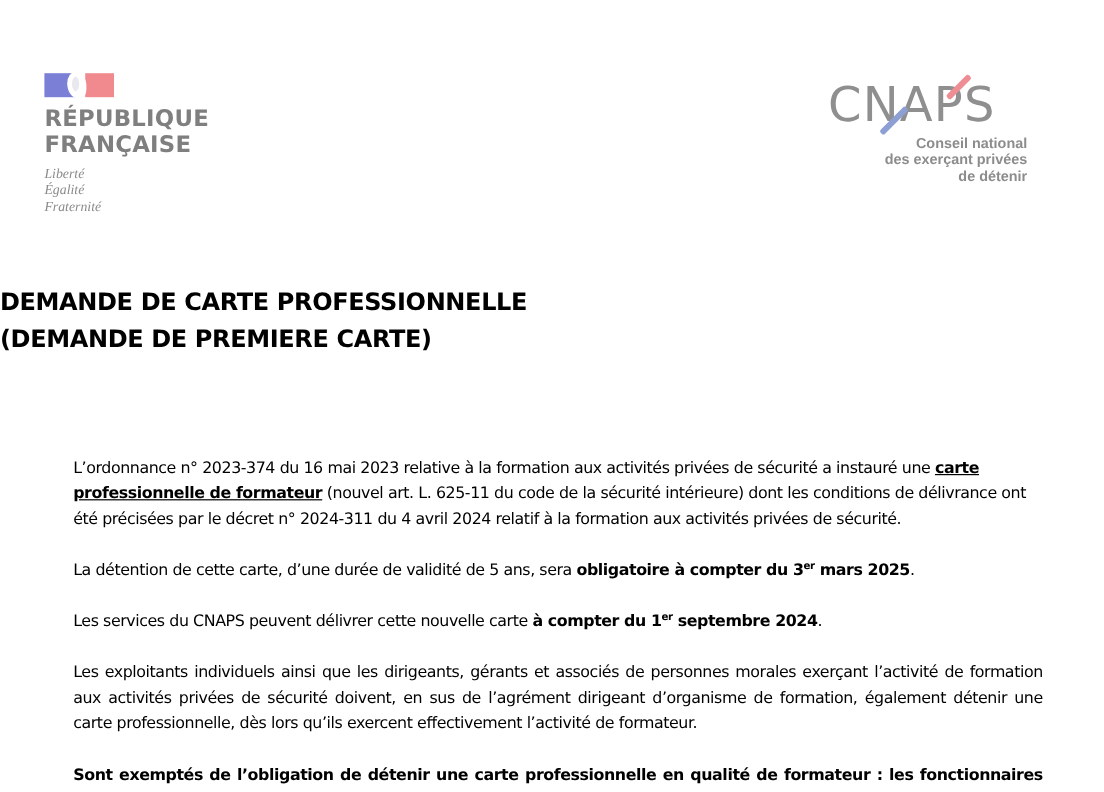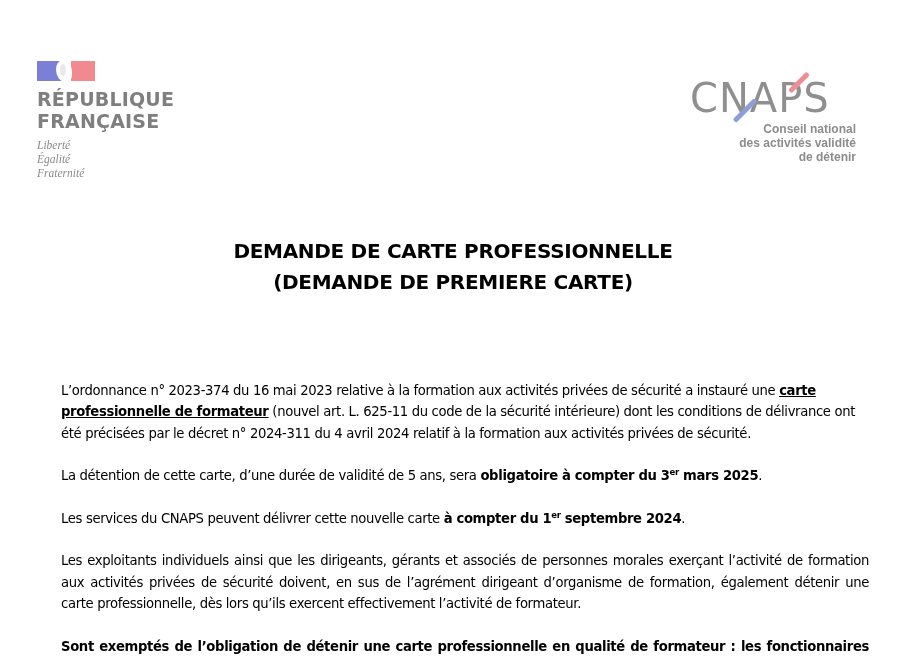--- a/index.html
+++ b/index.html
@@ -13,28 +13,28 @@
   .rf-flag { position: relative; width: 58px; height: 22px; display: flex; }
   .rf-flag .blue { width: 26px; height: 20px; background: #7b7fd6; margin-top: 1px; }
   .rf-flag .white { width: 8px; height: 20px; background: #fff; margin-top: 1px; }
   .rf-flag .red { width: 24px; height: 20px; background: #f08a8e; margin-top: 1px; }
   .rf-flag .profile { position: absolute; left: 19px; top: 0; width: 16px; height: 22px; background: #fff; border-radius: 45% 55% 35% 60%; }
   .rf-flag .profile-inner { position: absolute; left: 23px; top: 4px; width: 6px; height: 12px; background: #e8e8ee; border-radius: 50%; }
   .rf-name { margin-top: 6px; font-family: "DejaVu Sans", sans-serif; font-weight: bold; font-size: 19px; line-height: 22px; color: #7f7f7f; letter-spacing: 0.2px; }
   .rf-motto { margin-top: 6px; font-family: "Liberation Serif", serif; font-style: italic; font-size: 11.5px; line-height: 14px; color: #8a8a8a; }
 
   
-  .cnaps-logo { position: absolute; left: 690px; top: 66px; width: 170px; text-align: right; }
+  .cnaps-logo { position: absolute; left: 690px; top: 56px; width: 170px; text-align: right; }
   .cnaps-word { position: relative; font-family: "DejaVu Sans", sans-serif; font-size: 40px; letter-spacing: 1px; color: #8f8f8f; line-height: 44px; text-align: left; height: 46px; }
   .cnaps-word .stroke-blue { position: absolute; left: 40px; top: 32px; width: 30px; height: 5px; background: #8e9fd4; transform: rotate(-45deg); border-radius: 2px; }
   .cnaps-word .stroke-red { position: absolute; left: 96px; top: 4px; width: 26px; height: 5px; background: #ee8d94; transform: rotate(-45deg); border-radius: 2px; }
   .cnaps-sub { font-family: "Liberation Sans", sans-serif; font-size: 12px; line-height: 14px; color: #8c8c8c; padding-right: 4px; font-weight: bold; }
 
   
-  .doc-title { position: absolute; left: 0; top: 226px; width: 906px; text-align: center; font-family: "DejaVu Sans", sans-serif; font-weight: bold; font-size: 20px; line-height: 31px; letter-spacing: -0.3px; }
+  .doc-title { position: absolute; left: 0; top: 226px; width: 906px; font-family: "DejaVu Sans", sans-serif; font-weight: bold; font-size: 20px; line-height: 31px; letter-spacing: -0.3px; }
 
   
   .body-text { position: absolute; left: 61px; top: 370px; width: 808px; font-family: "DejaVu Sans", sans-serif; font-size: 13.2px; line-height: 21.3px; letter-spacing: -0.35px; }
   .body-text p { margin-bottom: 21.3px; }
   .body-text p.justify { text-align: justify; }
   .body-text b { font-weight: bold; }
   .body-text u { text-decoration: underline; }
   .body-text sup { font-size: 8.5px; vertical-align: 5px; line-height: 0; }
 </style>
 </head>
@@ -62,21 +62,21 @@
   </div>
 
   <div class="cnaps-logo">
     <div class="cnaps-word">
       <span>CNAPS</span>
       <div class="stroke-blue"></div>
       <div class="stroke-red"></div>
     </div>
     <div class="cnaps-sub">
       <div>Conseil national</div>
-      <div>des activités validité</div>
+      <div>des exerçant privées</div>
       <div>de détenir</div>
     </div>
   </div>
 
   <div class="doc-title">
     <div>DEMANDE DE CARTE PROFESSIONNELLE</div>
     <div>(DEMANDE DE PREMIERE CARTE)</div>
   </div>
 
   <div class="body-text">

